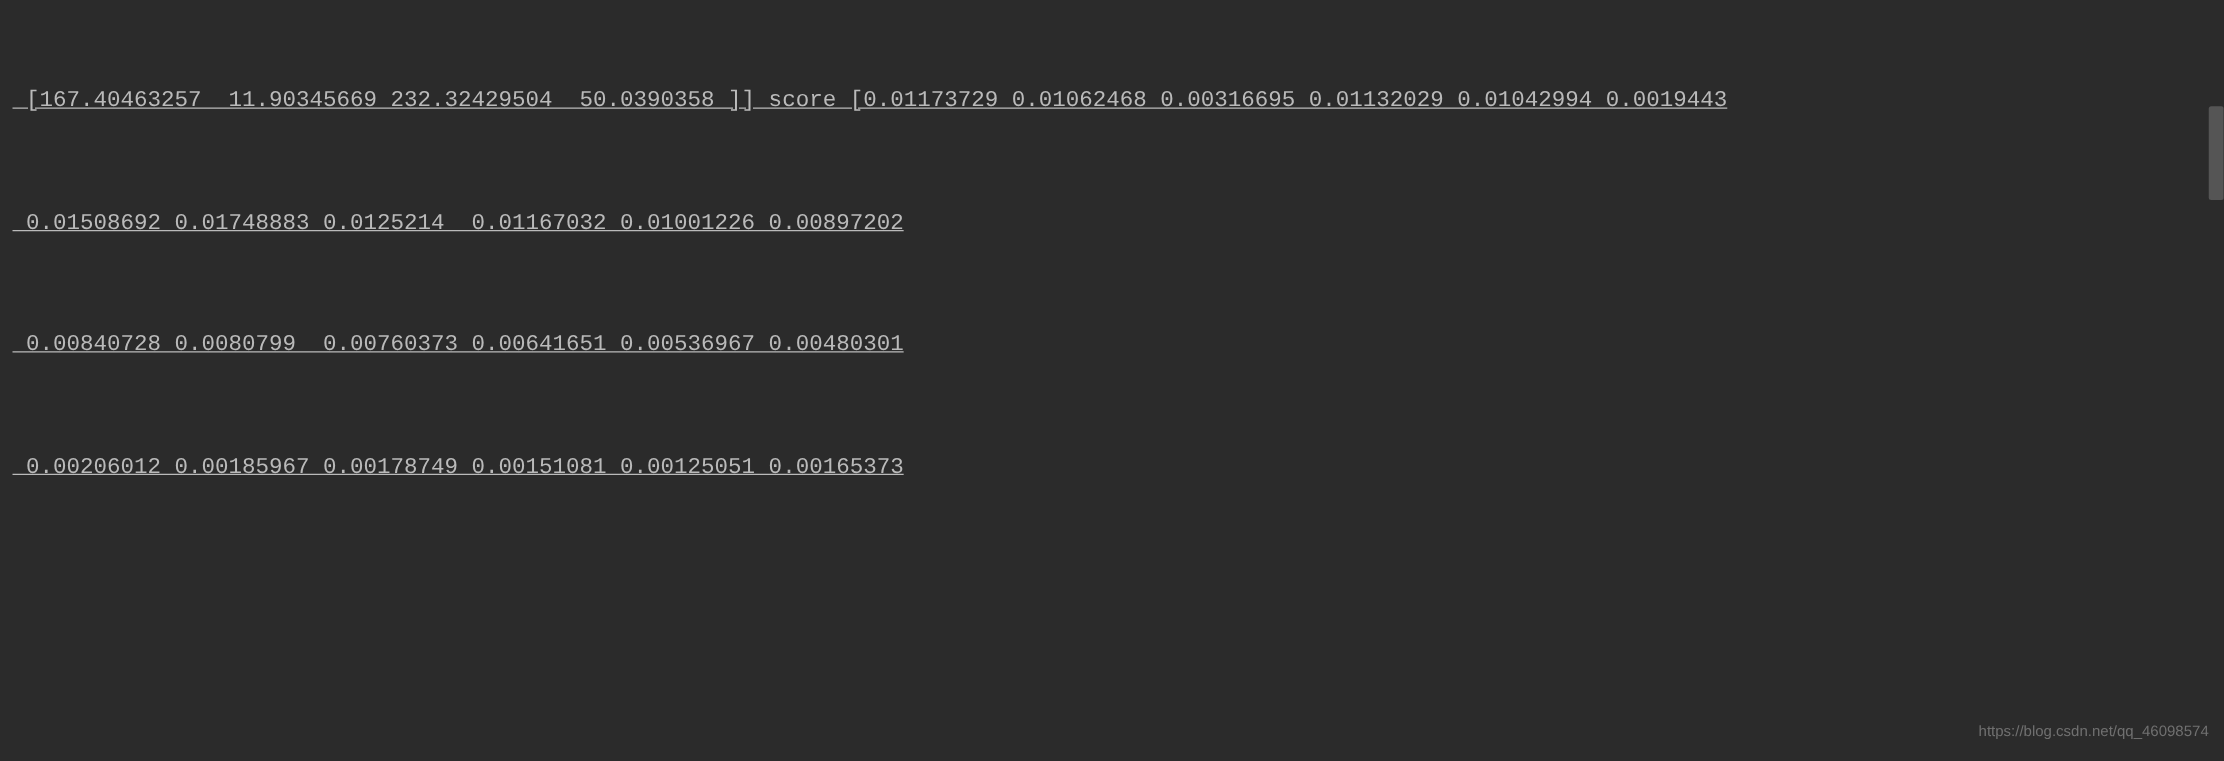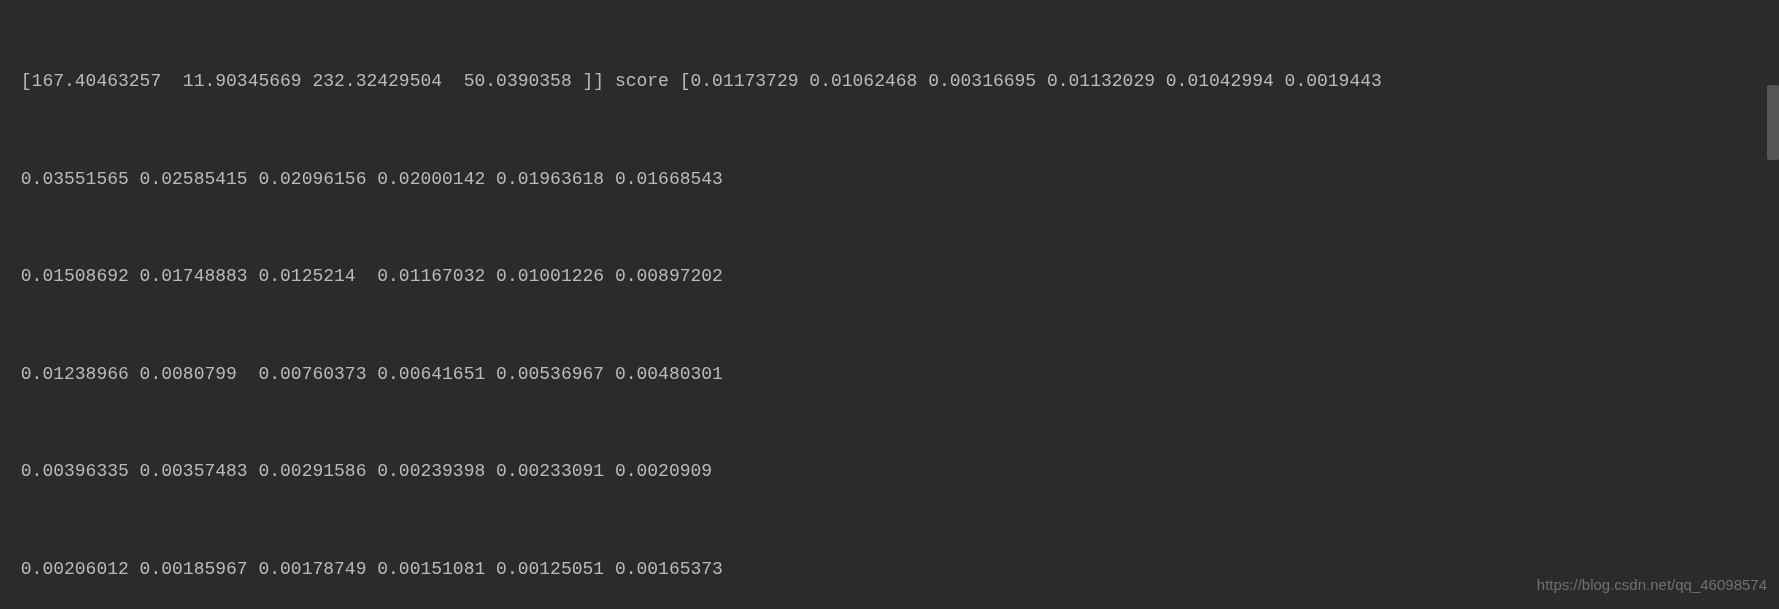--- a/index.html
+++ b/index.html
@@ -19,48 +19,47 @@
       line-height: 32.5px;
     }
     .console-output {
       padding: 0;
       white-space: pre;
       position: relative;
     }
     .line {
       display: block;
       padding-left: 10px;
+      text-decoration: underline;
     }
     .watermark {
       position: absolute;
       bottom: 8px;
       right: 12px;
-      font-size: 15px;
+      font-size: 12px;
       color: #707070;
       font-family: Arial, sans-serif;
     }
     .scrollbar {
       position: absolute;
       right: 0;
       top: 85px;
       width: 12px;
       height: 75px;
       background-color: #555555;
       border-radius: 2px;
     }
   </style>
 </head>
 <body>
 
 <div class="console-output">
   <span class="line"> [167.40463257  11.90345669 232.32429504  50.0390358 ]] score [0.01173729 0.01062468 0.00316695 0.01132029 0.01042994 0.0019443</span>
-  <span class="line"> 0.03551565 0.02585415 0.02096156 0.02000142 0.01963618 0.01668543</span>
   <span class="line"> 0.01508692 0.01748883 0.0125214  0.01167032 0.01001226 0.00897202</span>
-  <span class="line"> 0.01238966 0.0080799  0.00760373 0.00641651 0.00536967 0.00480301</span>
-  <span class="line"> 0.00396335 0.00357483 0.00291586 0.00239398 0.00233091 0.0020909</span>
+  <span class="line"> 0.00840728 0.0080799  0.00760373 0.00641651 0.00536967 0.00480301</span>
   <span class="line"> 0.00206012 0.00185967 0.00178749 0.00151081 0.00125051 0.00165373</span>
   
   
   
   
   
   
   
   
   

